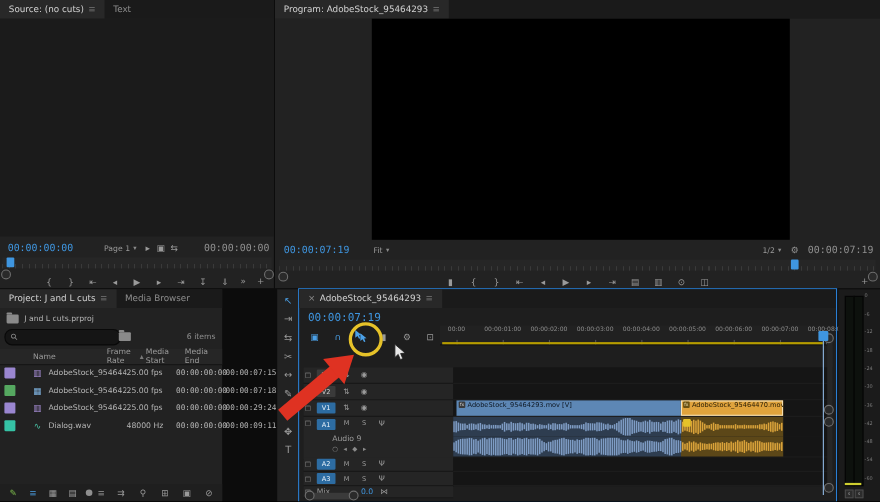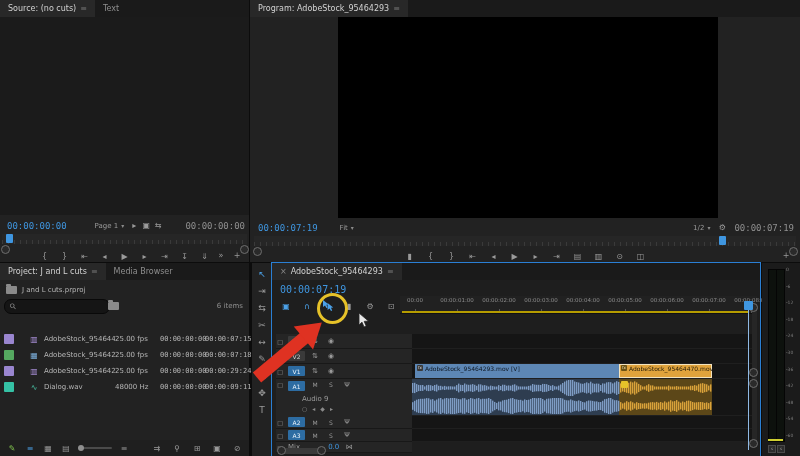--- a/index.html
+++ b/index.html
@@ -138,39 +138,46 @@
         <span class="icn">▸</span>
         <span class="icn">⇥</span>
         <span class="icn">▤</span>
         <span class="icn">▥</span>
         <span class="icn">⊙</span>
         <span class="icn">◫</span>
       </div>
     <span class="icn" style="position:absolute;right:8px;top:251px;">+</span>
   </div>
 
-  <div class="panel" style="left:0;top:263px;width:249px;height:193px;">
+  <div class="panel" style="left:0;top:263px;width:202px;height:193px;">
     <div class="tabbar">
       <div class="tab on">
         <span>Project: J and L cuts</span>
         <span class="ham">≡</span>
       </div>
       <div class="tab">
         <span>Media Browser</span>
       </div>
     </div>
     <div class="mrow" style="left:6px;top:21px;height:12px;gap:5px;">
       <span class="fold"></span>
       <span style="font-size:7px;color:#b5b5b5;">J and L cuts.prproj</span>
     </div>
     <div class="searchbox">
       <span style="font-size:8px;color:#8a8a8a;display:inline-block;transform:rotate(-45deg);">⚲</span>
     </div>
     <span class="fold" style="position:absolute;left:108px;top:39px;"></span>
     <span style="position:absolute;right:6px;top:39px;font-size:7px;color:#8f8f8f;">6 items</span>
+    <div class="phead">
+      <span style="margin-left:30px;width:85px;">Name</span>
+      <span style="width:38px;">Frame Rate</span>
+      <span style="width:7px;color:#7a7a7a;">▴</span>
+      <span style="width:45px;">Media Start</span>
+      <span style="width:43px;">Media End</span>
+    </div>
     <div class="prows" id="proj-rows">
         <div class="prow">
           <span class="c-sw" style="background: rgb(154, 134, 208);"></span>
           <span class="c-ic" style="color: rgb(169, 143, 216);">▥</span>
           <span class="c-nm">AdobeStock_95464470.mov</span>
           <span class="c-fr">25.00 fps</span>
           <span class="c-ms mono">00:00:00:00</span>
           <span class="c-me mono">00:00:07:15</span>
         </div>
         <div class="prow">

